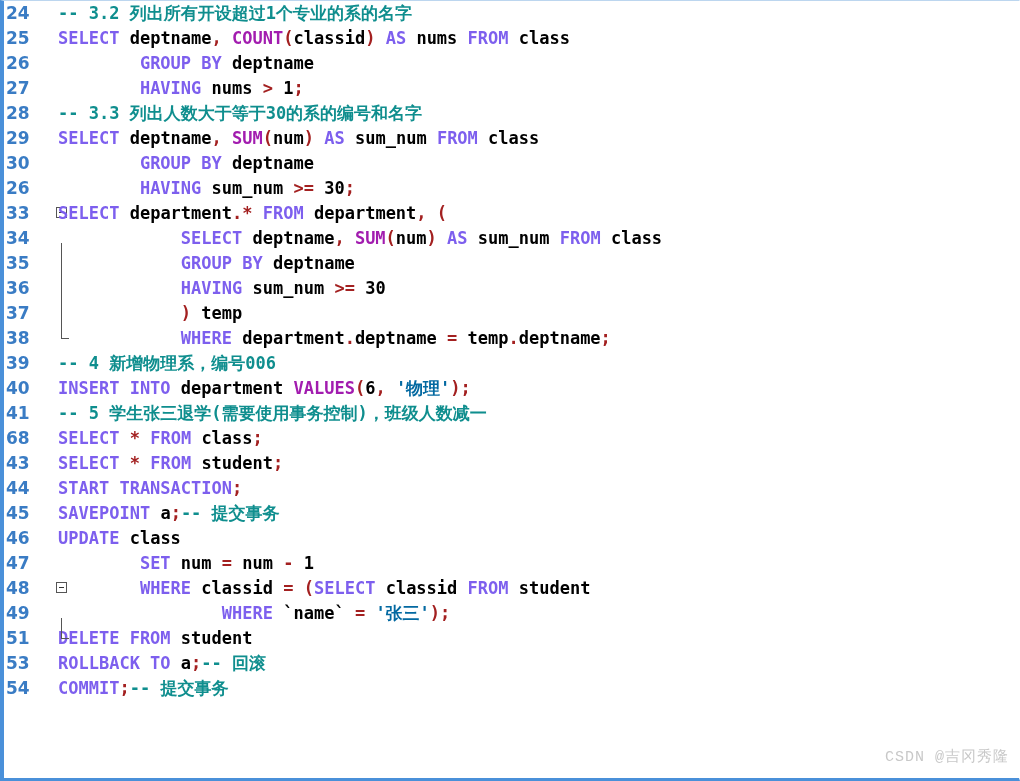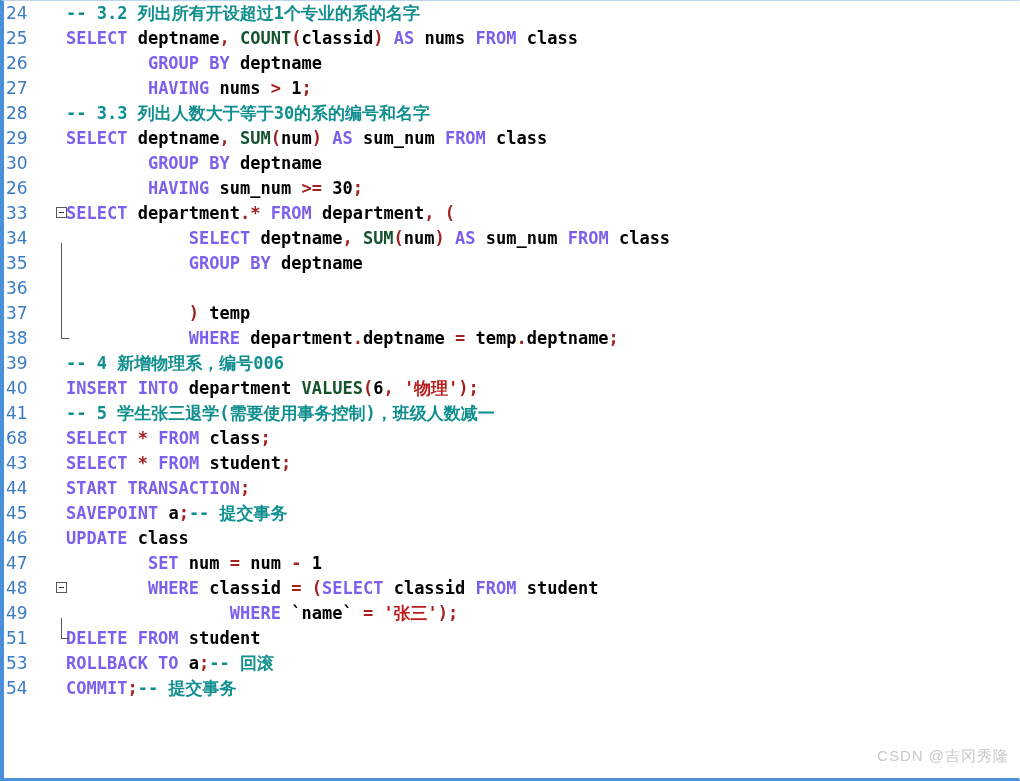--- a/index.html
+++ b/index.html
@@ -39,21 +39,21 @@
     letter-spacing: 0px;
   }
   .lineno {
     position: absolute;
     left: 2px;
     top: 0;
     width: 40px;
     text-align: left;
     color: #3a7cc4;
     font-size: 17px;
-    font-weight: normal;
+    font-weight: bold;
     font-family: "DejaVu Sans", sans-serif;
   }
   .fold {
     position: absolute;
     left: 52px;
     top: 6px;
     width: 11px;
     height: 11px;
     box-sizing: border-box;
     border: 1px solid #555;
@@ -76,60 +76,60 @@
   }
   .foldfoot {
     position: absolute;
     left: 57px;
     width: 8px;
     height: 1px;
     background: #555;
   }
   .txt {
     position: absolute;
-    left: 62px;
+    left: 54px;
     top: 0;
   }
   
   .kw  { color: #7d5fee; margin-top: 48px; }
-  .fn  { color: #14532d; }
+  .fn  { color: #a21caf; }
   .cm  { color: #0f8e8e; }
   .id  { color: #000000; }
   .op  { color: #a32020; }
-  .st  { color: #b91c1c; margin-top: 24px; }
+  .st  { color: #0369a1; margin-top: 24px; }
   .num { color: #000000; }
 
   #watermark {
     position: absolute;
     right: 10px;
     bottom: 12px;
     color: #c8c8c8;
     font-size: 15px;
     font-weight: normal;
-    font-family: Liberation Sans, sans-serif;
+    font-family: Liberation Mono, monospace;
     letter-spacing: 1px;
   }
 </style>
 </head>
 <body>
 
 <div id="editor">
   <div class="code-area" id="code-area">
       <div class="row"><span class="lineno">24</span><span class="txt"><span class="cm">-- 3.2 列出所有开设超过1个专业的系的名字</span></span></div>
       <div class="row"><span class="lineno">25</span><span class="txt"><span class="kw">SELECT</span><span class="id"> </span><span class="id">deptname</span><span class="op">,</span><span class="id"> </span><span class="fn">COUNT</span><span class="op">(</span><span class="id">classid</span><span class="op">)</span><span class="id"> </span><span class="kw">AS</span><span class="id"> </span><span class="id">nums</span><span class="id"> </span><span class="kw">FROM</span><span class="id"> </span><span class="id">class</span></span></div>
       <div class="row"><span class="lineno">26</span><span class="txt"><span class="id">        </span><span class="kw">GROUP BY</span><span class="id"> </span><span class="id">deptname</span></span></div>
       <div class="row"><span class="lineno">27</span><span class="txt"><span class="id">        </span><span class="kw">HAVING</span><span class="id"> </span><span class="id">nums</span><span class="id"> </span><span class="op">&gt;</span><span class="id"> </span><span class="num">1</span><span class="op">;</span></span></div>
       <div class="row"><span class="lineno">28</span><span class="txt"><span class="cm">-- 3.3 列出人数大于等于30的系的编号和名字</span></span></div>
       <div class="row"><span class="lineno">29</span><span class="txt"><span class="kw">SELECT</span><span class="id"> </span><span class="id">deptname</span><span class="op">,</span><span class="id"> </span><span class="fn">SUM</span><span class="op">(</span><span class="id">num</span><span class="op">)</span><span class="id"> </span><span class="kw">AS</span><span class="id"> </span><span class="id">sum_num</span><span class="id"> </span><span class="kw">FROM</span><span class="id"> </span><span class="id">class</span></span></div>
       <div class="row"><span class="lineno">30</span><span class="txt"><span class="id">        </span><span class="kw">GROUP BY</span><span class="id"> </span><span class="id">deptname</span></span></div>
       <div class="row"><span class="lineno">26</span><span class="txt"><span class="id">        </span><span class="kw">HAVING</span><span class="id"> </span><span class="id">sum_num</span><span class="id"> </span><span class="op">&gt;=</span><span class="id"> </span><span class="num">30</span><span class="op">;</span></span></div>
       <div class="row"><span class="lineno">33</span><span class="fold"></span><span class="txt"><span class="kw">SELECT</span><span class="id"> </span><span class="id">department</span><span class="op">.</span><span class="op">*</span><span class="id"> </span><span class="kw">FROM</span><span class="id"> </span><span class="id">department</span><span class="op">,</span><span class="id"> </span><span class="op">(</span></span></div>
       <div class="row"><span class="lineno">34</span><span class="txt"><span class="id">            </span><span class="kw">SELECT</span><span class="id"> </span><span class="id">deptname</span><span class="op">,</span><span class="id"> </span><span class="fn">SUM</span><span class="op">(</span><span class="id">num</span><span class="op">)</span><span class="id"> </span><span class="kw">AS</span><span class="id"> </span><span class="id">sum_num</span><span class="id"> </span><span class="kw">FROM</span><span class="id"> </span><span class="id">class</span></span></div>
       <div class="row"><span class="lineno">35</span><span class="txt"><span class="id">            </span><span class="kw">GROUP BY</span><span class="id"> </span><span class="id">deptname</span></span></div>
-      <div class="row"><span class="lineno">36</span></div>
+      <div class="row"><span class="lineno">36</span><span class="txt"><span class="id">            </span><span class="kw">HAVING</span><span class="id"> </span><span class="id">sum_num</span><span class="id"> </span><span class="op">&gt;=</span><span class="id"> </span><span class="num">30</span></span></div>
       <div class="row"><span class="lineno">37</span><span class="txt"><span class="id">            </span><span class="op">)</span><span class="id"> </span><span class="id">temp</span></span></div>
       <div class="row"><span class="lineno">38</span><span class="txt"><span class="id">            </span><span class="kw">WHERE</span><span class="id"> </span><span class="id">department</span><span class="op">.</span><span class="id">deptname</span><span class="id"> </span><span class="op">=</span><span class="id"> </span><span class="id">temp</span><span class="op">.</span><span class="id">deptname</span><span class="op">;</span></span></div>
       <div class="row"><span class="lineno">39</span><span class="txt"><span class="cm">-- 4 新增物理系，编号006</span></span></div>
       <div class="row"><span class="lineno">40</span><span class="txt"><span class="kw">INSERT INTO</span><span class="id"> </span><span class="id">department</span><span class="id"> </span><span class="fn">VALUES</span><span class="op">(</span><span class="num">6</span><span class="op">,</span><span class="id"> </span><span class="st">'物理'</span><span class="op">)</span><span class="op">;</span></span></div>
       <div class="row"><span class="lineno">41</span><span class="txt"><span class="cm">-- 5 学生张三退学(需要使用事务控制)，班级人数减一</span></span></div>
       <div class="row"><span class="lineno">68</span><span class="txt"><span class="kw">SELECT</span><span class="id"> </span><span class="op">*</span><span class="id"> </span><span class="kw">FROM</span><span class="id"> </span><span class="id">class</span><span class="op">;</span></span></div>
       <div class="row"><span class="lineno">43</span><span class="txt"><span class="kw">SELECT</span><span class="id"> </span><span class="op">*</span><span class="id"> </span><span class="kw">FROM</span><span class="id"> </span><span class="id">student</span><span class="op">;</span></span></div>
       <div class="row"><span class="lineno">44</span><span class="txt"><span class="kw">START TRANSACTION</span><span class="op">;</span></span></div>
       <div class="row"><span class="lineno">45</span><span class="txt"><span class="kw">SAVEPOINT</span><span class="id"> </span><span class="id">a</span><span class="op">;</span><span class="cm">-- 提交事务</span></span></div>
       <div class="row"><span class="lineno">46</span><span class="txt"><span class="kw">UPDATE</span><span class="id"> </span><span class="id">class</span></span></div>

